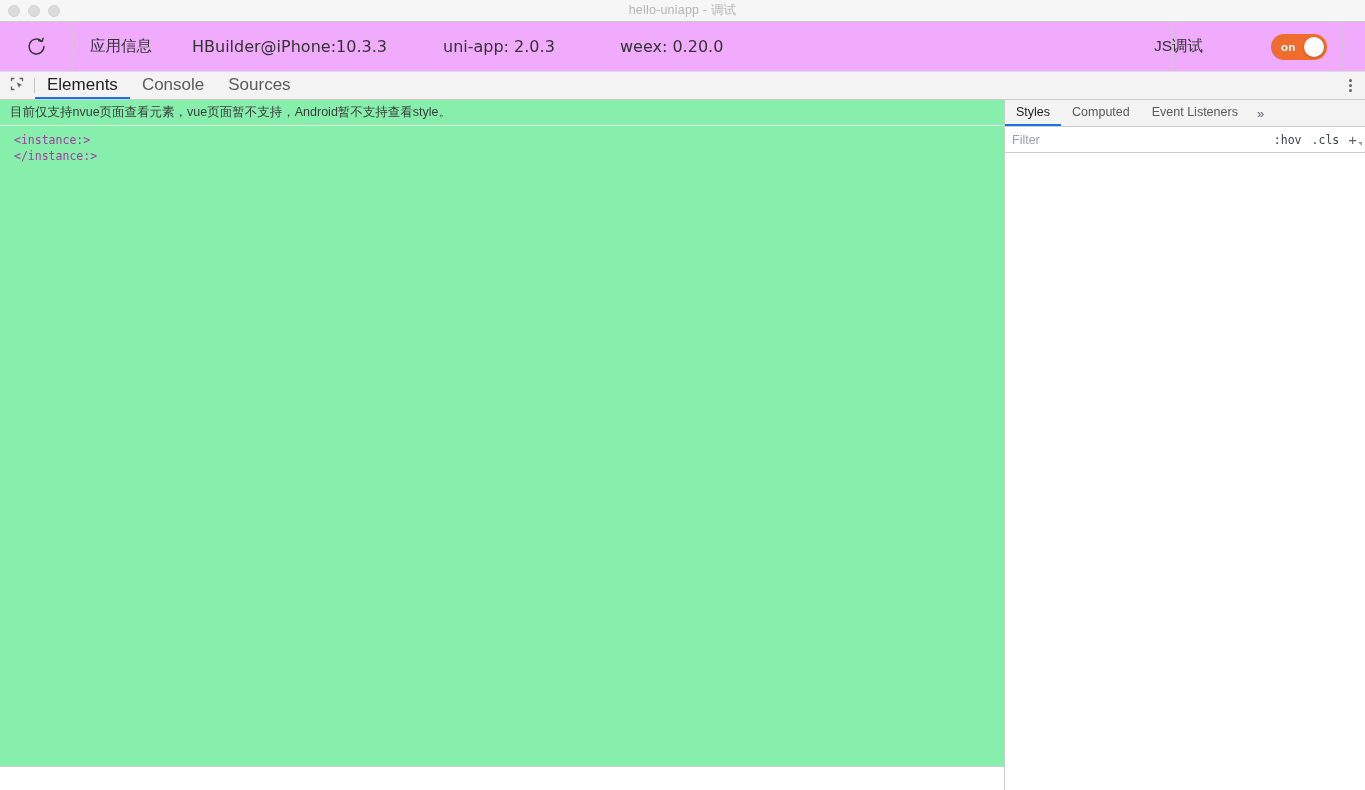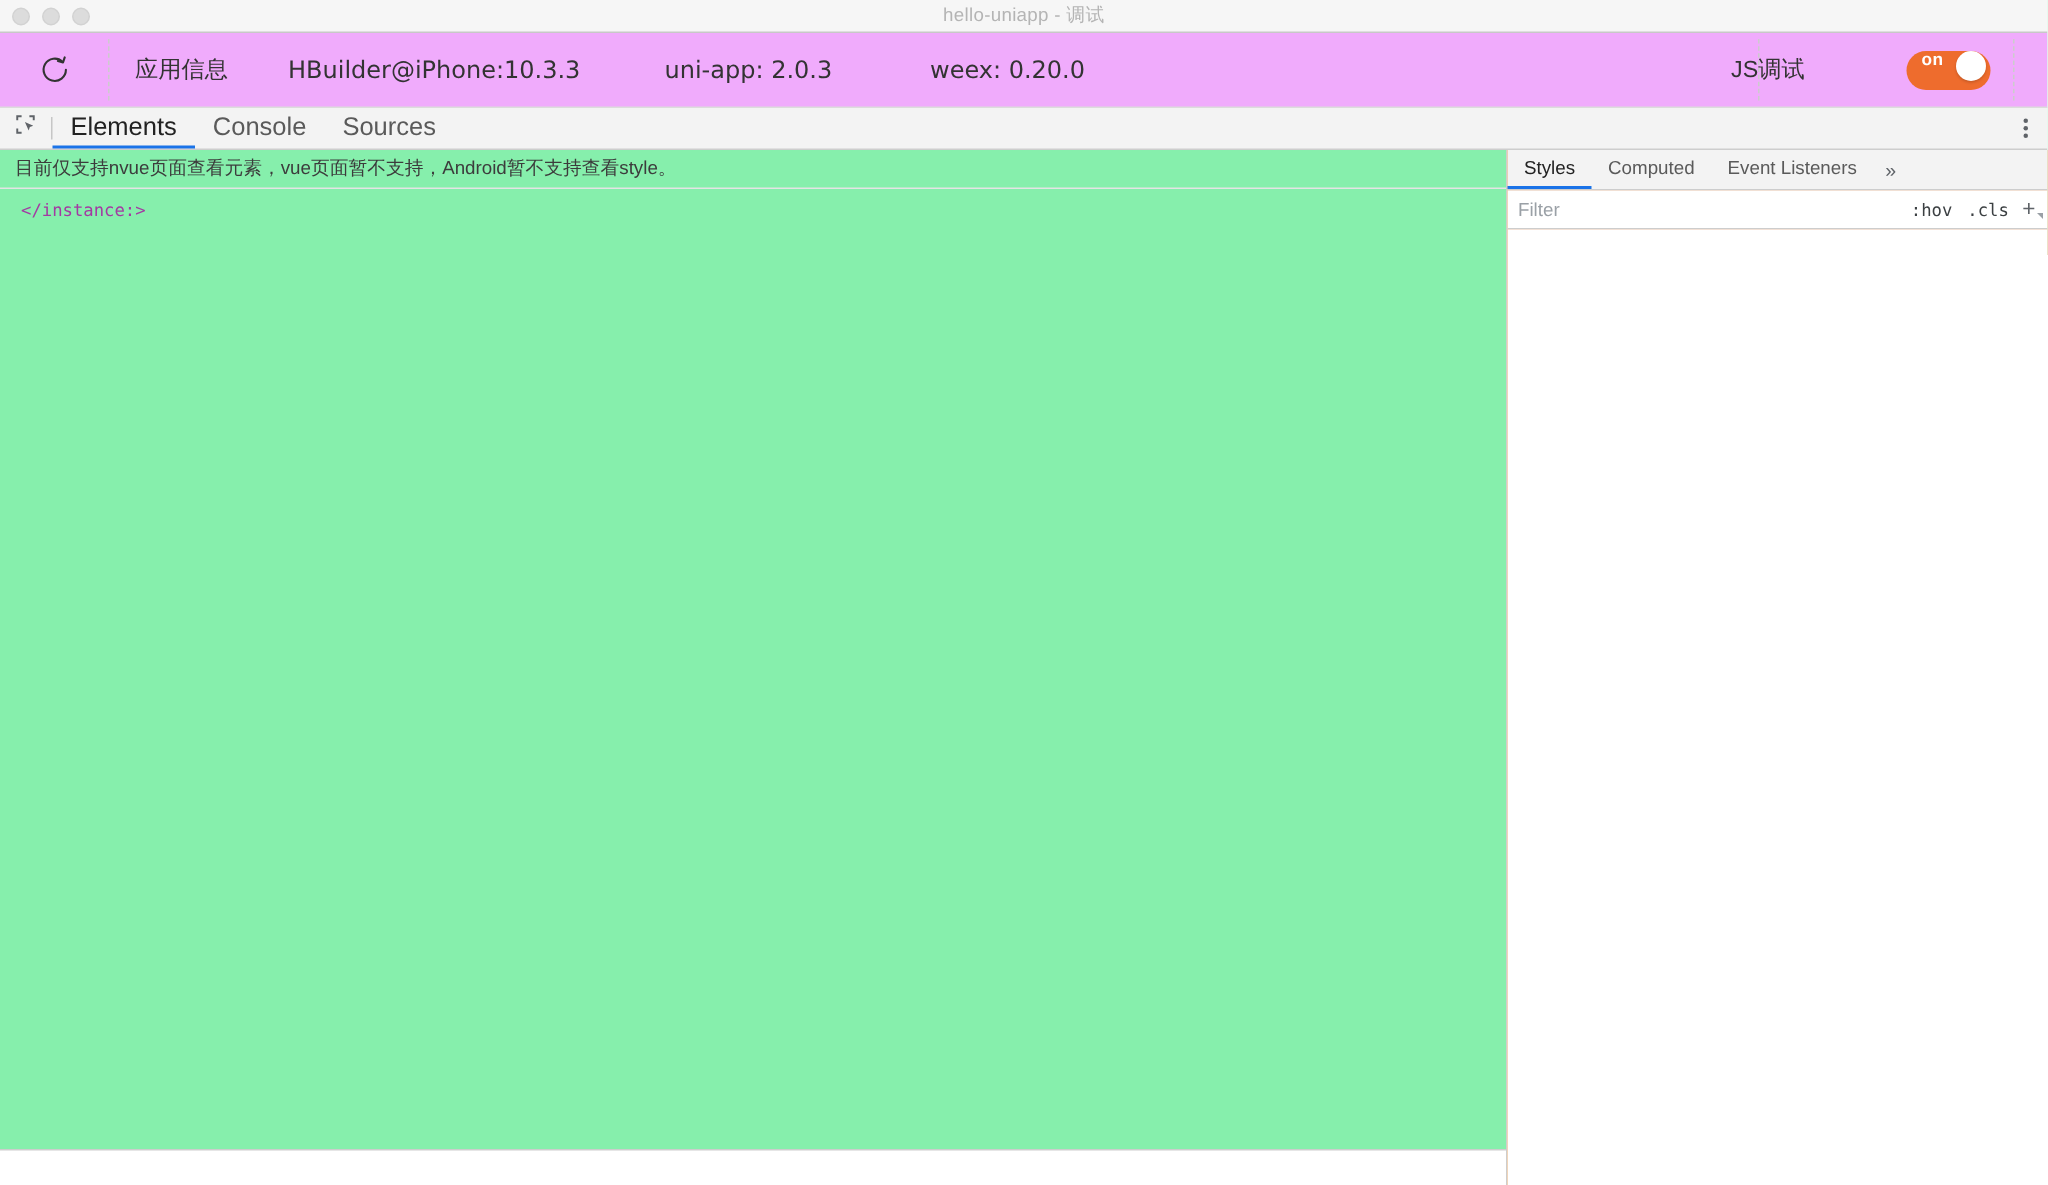--- a/index.html
+++ b/index.html
@@ -87,20 +87,21 @@
     color: #333;
   }
   .toggle {
     position: absolute;
     left: 1271px;
     width: 56px;
     height: 26px;
     border-radius: 13px;
     background: #ee6c2d;
     display: flex;
+    align-items: center;
     justify-content: space-between;
     padding: 0 3px;
   }
   .toggle-text {
     font-size: 11.5px;
     color: #ffffff;
     font-weight: bold;
     padding-left: 7px;
     letter-spacing: .3px;
   }
@@ -196,21 +197,21 @@
     border-top: 1px solid #cdcdcd;
     height: 24px;
     background: #ffffff;
   }
 
   
   .right-pane {
     flex: 1;
     display: flex;
     flex-direction: column;
-    background: #f97316;
+    background: #fef9c3;
   }
   .styles-tabs {
     height: 27px;
     background: #f3f3f3;
     border-bottom: 1px solid #cdcdcd;
     display: flex;
     align-items: stretch;
   }
   .styles-tabs .tab { font-size: 12.5px; padding: 0 11px; }
   .chev {
@@ -325,20 +326,21 @@
         <i></i>
     </div>
   </div>
 </div>
 
 <div class="main">
 
   <div class="left-pane">
     <div class="notice">目前仅支持nvue页面查看元素，vue页面暂不支持，Android暂不支持查看style。</div>
     <div class="dom-tree">
+      <div class="dom-line">&lt;instance:&gt;</div>
       <div class="dom-line">&lt;/instance:&gt;</div>
     </div>
     <div class="drawer-split"></div>
   </div>
 
   <div class="right-pane">
     <div class="styles-tabs">
       <div class="tab active">
         <span>Styles</span>
       </div>

